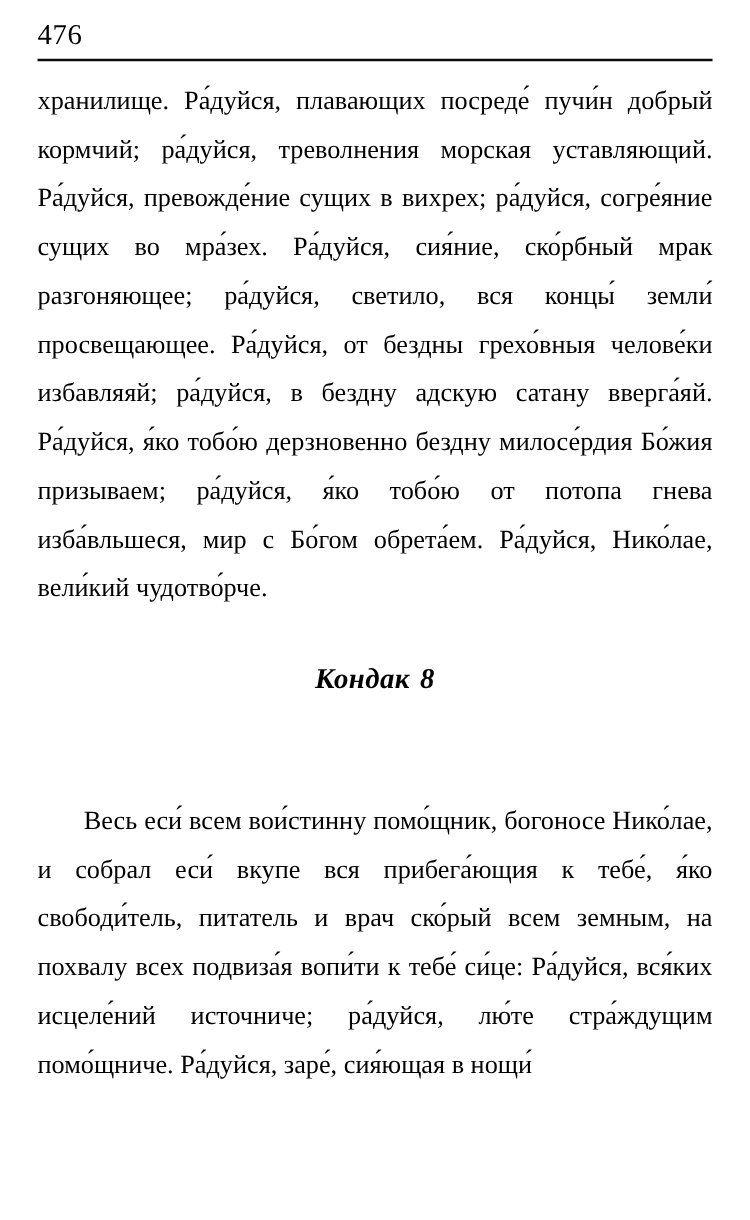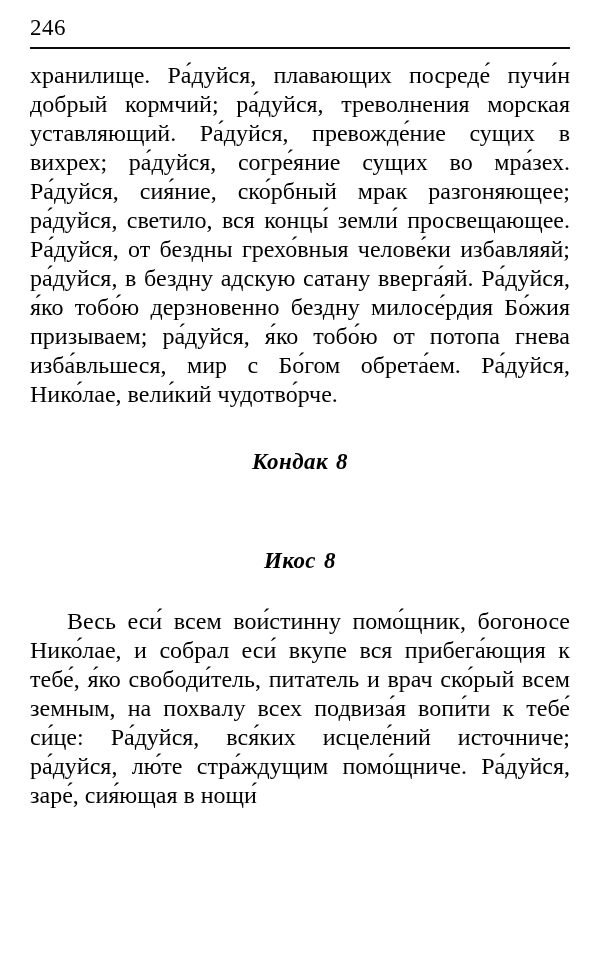--- a/index.html
+++ b/index.html
@@ -52,22 +52,22 @@
     margin-top: 1px;
     margin-bottom: 0;
   }
 
   
   .body-text {
     padding-top: 12px;
   }
   p.para {
     margin: 0;
-    font-size: 24px;
-    line-height: 29px;
+    font-size: 21px;
+    line-height: 39px;
     text-align: justify;
     text-justify: inter-word;
     text-indent: 0;
     hyphens: manual;
     word-spacing: 0px;
   }
   p.para.indent {
     text-indent: 37px;
   }
   
@@ -88,38 +88,37 @@
 
   .gap-before-title { height: 27px; }
   .gap-after-title  { height: 21px; }
 </style>
 </head>
 <body>
 
 <div class="page">
 
   <div class="running-head">
-    <span class="folio">246</span>
+    <span class="folio">476</span>
   </div>
 
   <div class="head-rule"></div>
 
   <div class="body-text">
 
     <p class="para continued">хранилище. Ра́дуйся, плавающих посреде́ пучи́н добрый кормчий; ра́дуйся, треволнения морская уставляющий. Ра́дуйся, превожде́ние сущих в вихрех; ра́дуйся, согре́яние сущих во мра́зех. Ра́дуйся, сия́ние, ско́рбный мрак разгоняющее; ра́дуйся, светило, вся концы́ земли́ просвещающее. Ра́дуйся, от бездны грехо́вныя челове́ки избавляяй; ра́дуйся, в бездну адскую сатану вверга́яй. Ра́дуйся, я́ко тобо́ю дерзновенно бездну милосе́рдия Бо́жия призываем; ра́дуйся, я́ко тобо́ю от потопа гнева изба́вльшеся, мир с Бо́гом обрета́ем. Ра́дуйся, Нико́лае, вели́кий чудотво́рче.</p>
 
     <div class="gap-before-title"></div>
 
     <p class="section-title">Кондак 8</p>
 
     <div class="gap-after-title"></div>
 
 
     <div class="gap-before-title"></div>
 
-    <p class="section-title">Икос 8</p>
 
     <div class="gap-after-title"></div>
 
     <p class="para indent">Весь еси́ всем вои́стинну помо́щник, богоносе Нико́лае, и собрал еси́ вкупе вся прибега́ющия к тебе́, я́ко свободи́тель, питатель и врач ско́рый всем земным, на похвалу всех подвиза́я вопи́ти к тебе́ си́це: Ра́дуйся, вся́ких исцеле́ний источниче; ра́дуйся, лю́те стра́ждущим помо́щниче. Ра́дуйся, заре́, сия́ющая в нощи́</p>
 
   </div>
 </div>
 
 </body></html>

